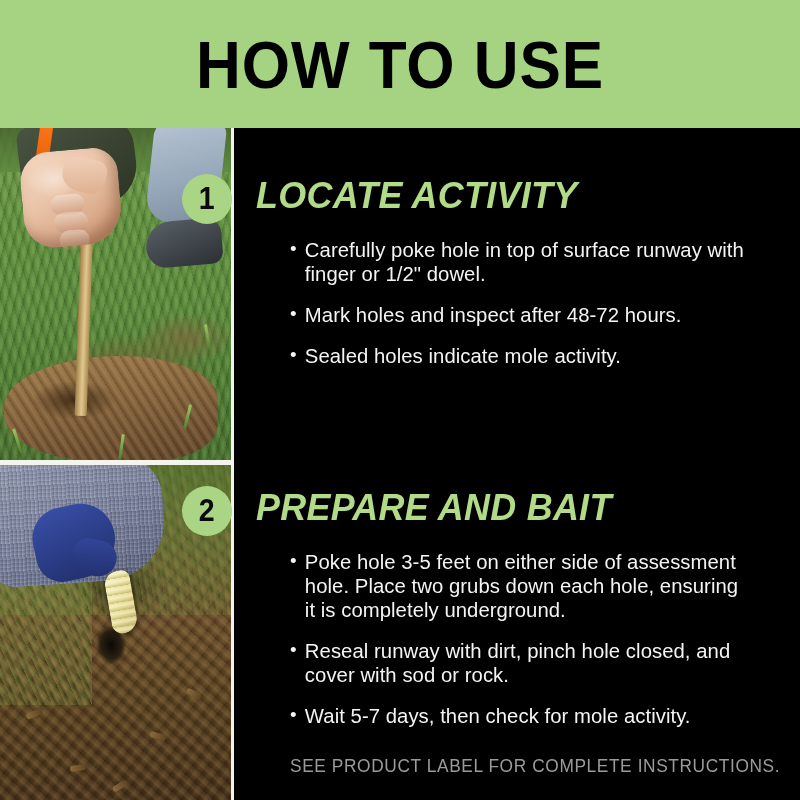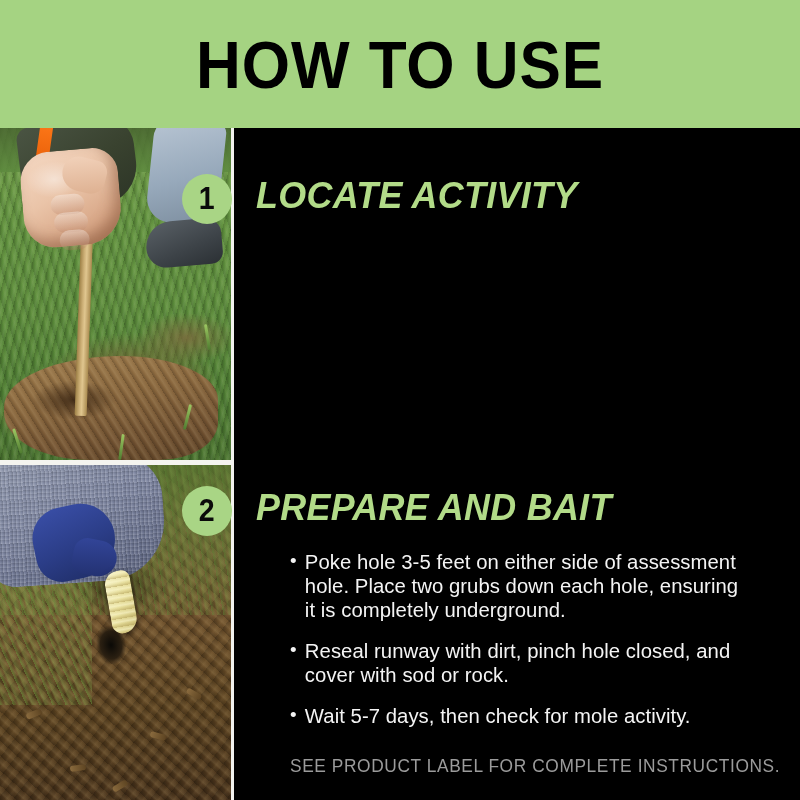--- a/index.html
+++ b/index.html
@@ -302,20 +302,25 @@
 
   <div id="content">
 
     <div class="step" id="step-1">
       <div class="step-head">
         <div class="badge">
           <span class="badge-num">1</span>
         </div>
         <div class="step-title">LOCATE ACTIVITY</div>
       </div>
+      <ul class="bullets">
+        <li>Carefully poke hole in top of surface runway with finger or 1/2" dowel.</li>
+        <li>Mark holes and inspect after 48-72 hours.</li>
+        <li>Sealed holes indicate mole activity.</li>
+      </ul>
     </div>
 
     <div class="step" id="step-2">
       <div class="step-head">
         <div class="badge">
           <span class="badge-num">2</span>
         </div>
         <div class="step-title">PREPARE AND BAIT</div>
       </div>
       <ul class="bullets">

